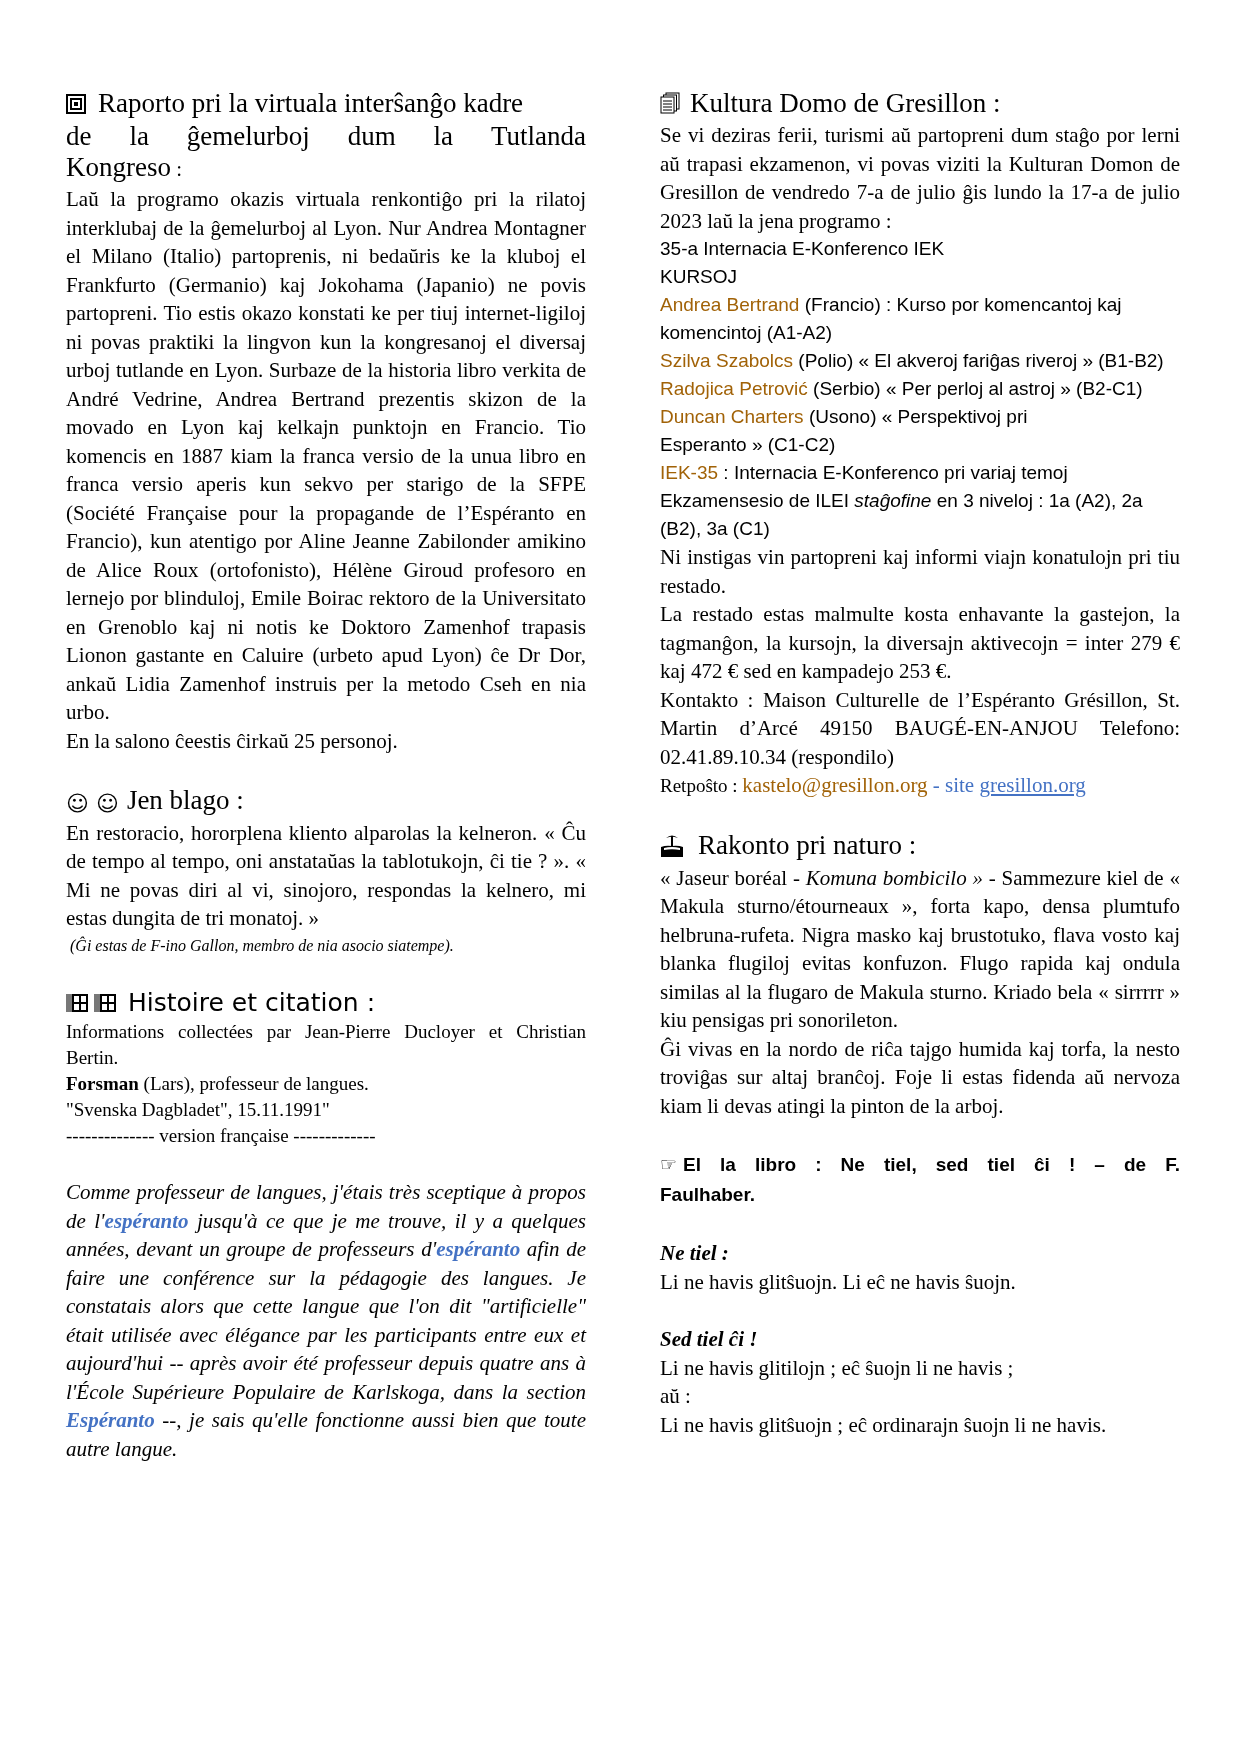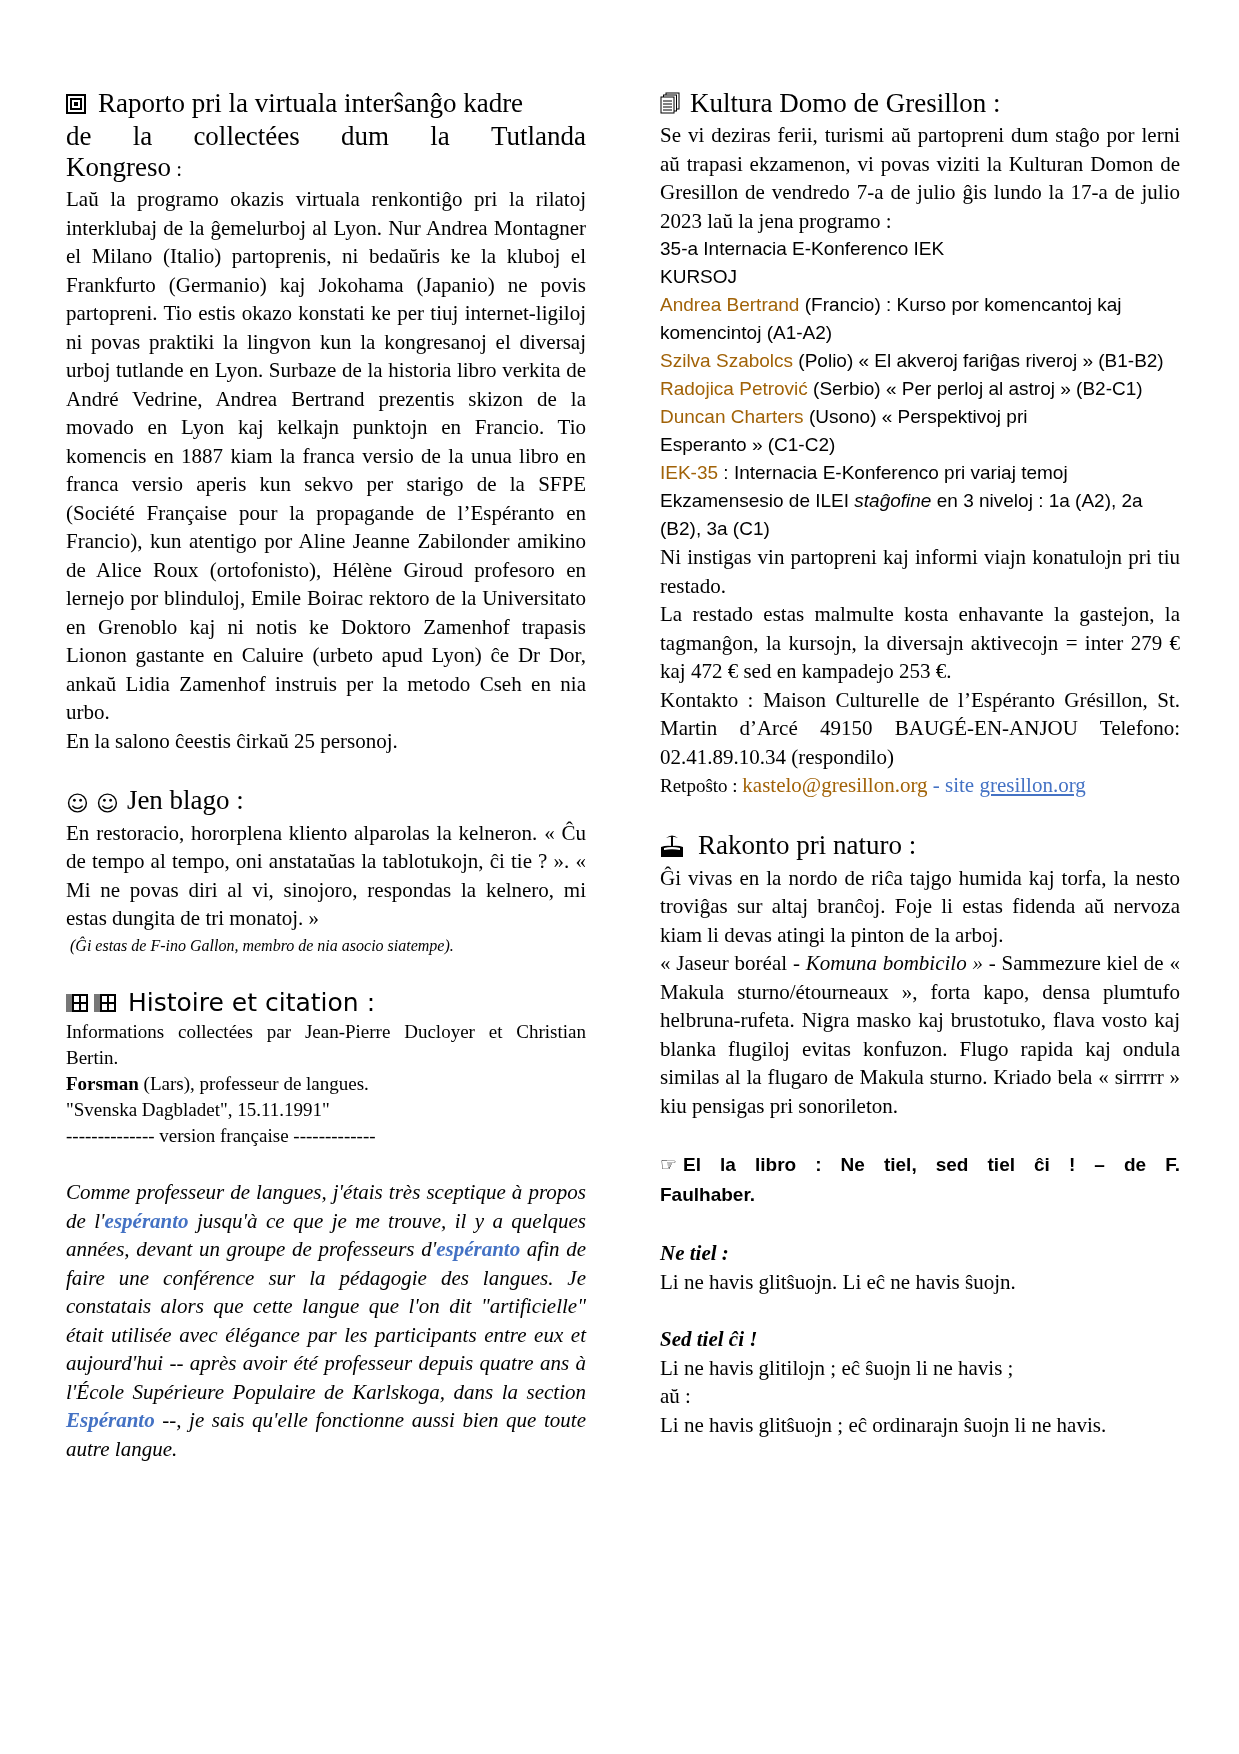--- a/index.html
+++ b/index.html
@@ -37,21 +37,21 @@
         <svg width="20" height="20" viewBox="0 0 20 20">
             <rect x="1" y="1" width="18" height="18" fill="none" stroke="#000" stroke-width="2"></rect>
             <rect x="5" y="5" width="10" height="10" fill="none" stroke="#000" stroke-width="2"></rect>
             <rect x="8" y="8" width="4" height="4" fill="#000"></rect>
           </svg>
       </span><span>Raporto pri la virtuala interŝanĝo kadre</span>
     </div>
     <div class="h serif" style="display:flex;justify-content:space-between;gap:19px;">
       <span>de</span>
         <span>la</span>
-        <span>collectées</span>
+        <span>ĝemelurboj</span>
         <span>dum</span>
         <span>la</span>
         <span>Tutlanda</span>
     </div>
     <div class="h serif">
       <span>Kongreso</span><span style="font-size:21px"> :</span>
     </div>
     <p class="p">Laŭ la programo okazis virtuala renkontiĝo pri la rilatoj interklubaj de la ĝemelurboj al Lyon. Nur Andrea Montagner el Milano (Italio) partoprenis, ni bedaŭris ke la kluboj el Frankfurto (Germanio) kaj Jokohama (Japanio) ne povis partopreni. Tio estis okazo konstati ke per tiuj internet-ligiloj ni povas praktiki la lingvon kun la kongresanoj el diversaj urboj tutlande en Lyon. Surbaze de la historia libro verkita de André Vedrine, Andrea Bertrand prezentis skizon de la movado en Lyon kaj kelkajn punktojn en Francio. Tio komencis en 1887 kiam la franca versio de la unua libro en franca versio aperis kun sekvo per starigo de la SFPE (Société Française pour la propagande de l’Espéranto en Francio), kun atentigo por Aline Jeanne Zabilonder amikino de Alice Roux (ortofonisto), Hélène Giroud profesoro en lernejo por blinduloj, Emile Boirac rektoro de la Universitato en Grenoblo kaj ni notis ke Doktoro Zamenhof trapasis Lionon gastante en Caluire (urbeto apud Lyon) ĉe Dr Dor, ankaŭ Lidia Zamenhof instruis per la metodo Cseh en nia urbo.</p>
     <p class="p">En la salono ĉeestis ĉirkaŭ 25 personoj.</p>
   </section>
@@ -131,22 +131,22 @@
     <div class="h serif">
       <span class="icon" style="margin-right:14px">
         <svg width="24" height="24" viewBox="0 0 24 24">
             <path d="M12 3 L12 13" stroke="#000" stroke-width="2"></path>
             <path d="M6 5 Q12 0 18 5 Q12 3 12 4 Q12 3 6 5Z" fill="#000"></path>
             <path d="M1 14 Q6 12 12 13 Q18 12 23 14 L23 24 L1 24 Z" fill="#000"></path>
             <path d="M4 15 Q12 13 20 15 L20 17 Q12 15.5 4 17Z" fill="#fff"></path>
           </svg>
       </span><span>Rakonto pri naturo :</span>
     </div>
+    <p class="p"><span>« Jaseur boréal - </span><i>Komuna bombicilo »</i><span> - Sammezure kiel de « Makula sturno/étourneaux », forta kapo, densa plumtufo helbruna-rufeta. Nigra masko kaj brustotuko, flava vosto kaj blanka flugiloj evitas konfuzon. Flugo rapida kaj ondula similas al la flugaro de Makula sturno. Kriado bela « sirrrrr » kiu pensigas pri sonorileton.</span></p>
     <p class="p">Ĝi vivas en la nordo de riĉa tajgo humida kaj torfa, la nesto troviĝas sur altaj branĉoj. Foje li estas fidenda aŭ nervoza kiam li devas atingi la pinton de la arboj.</p>
-    <p class="p"><span>« Jaseur boréal - </span><i>Komuna bombicilo »</i><span> - Sammezure kiel de « Makula sturno/étourneaux », forta kapo, densa plumtufo helbruna-rufeta. Nigra masko kaj brustotuko, flava vosto kaj blanka flugiloj evitas konfuzon. Flugo rapida kaj ondula similas al la flugaro de Makula sturno. Kriado bela « sirrrrr » kiu pensigas pri sonorileton.</span></p>
   </section>
 
   <div class="gap-l"></div>
 
   <section>
     <p class="bold-sans-head"><span style="font-weight:normal;margin-right:6px;">☞</span><span>El la libro : Ne tiel, sed tiel ĉi ! – de F. Faulhaber.</span></p>
     <p class="p bold italic">Ne tiel :</p>
     <p class="p">Li ne havis glitŝuojn. Li eĉ ne havis ŝuojn.</p>
     <p class="p bold italic">Sed tiel ĉi !</p>
     <p class="p">Li ne havis glitilojn ; eĉ ŝuojn li ne havis ;</p>

